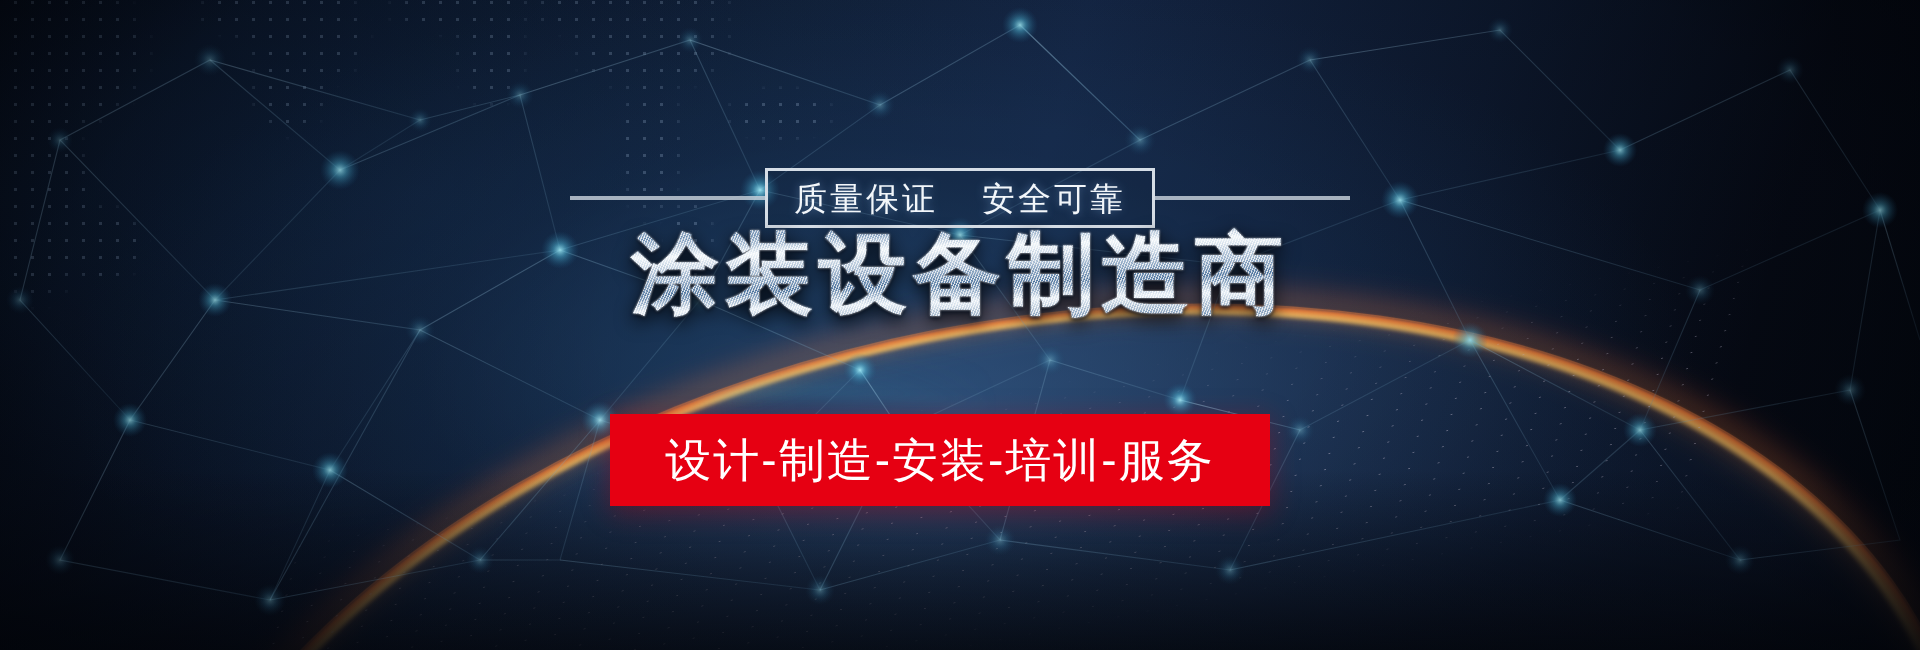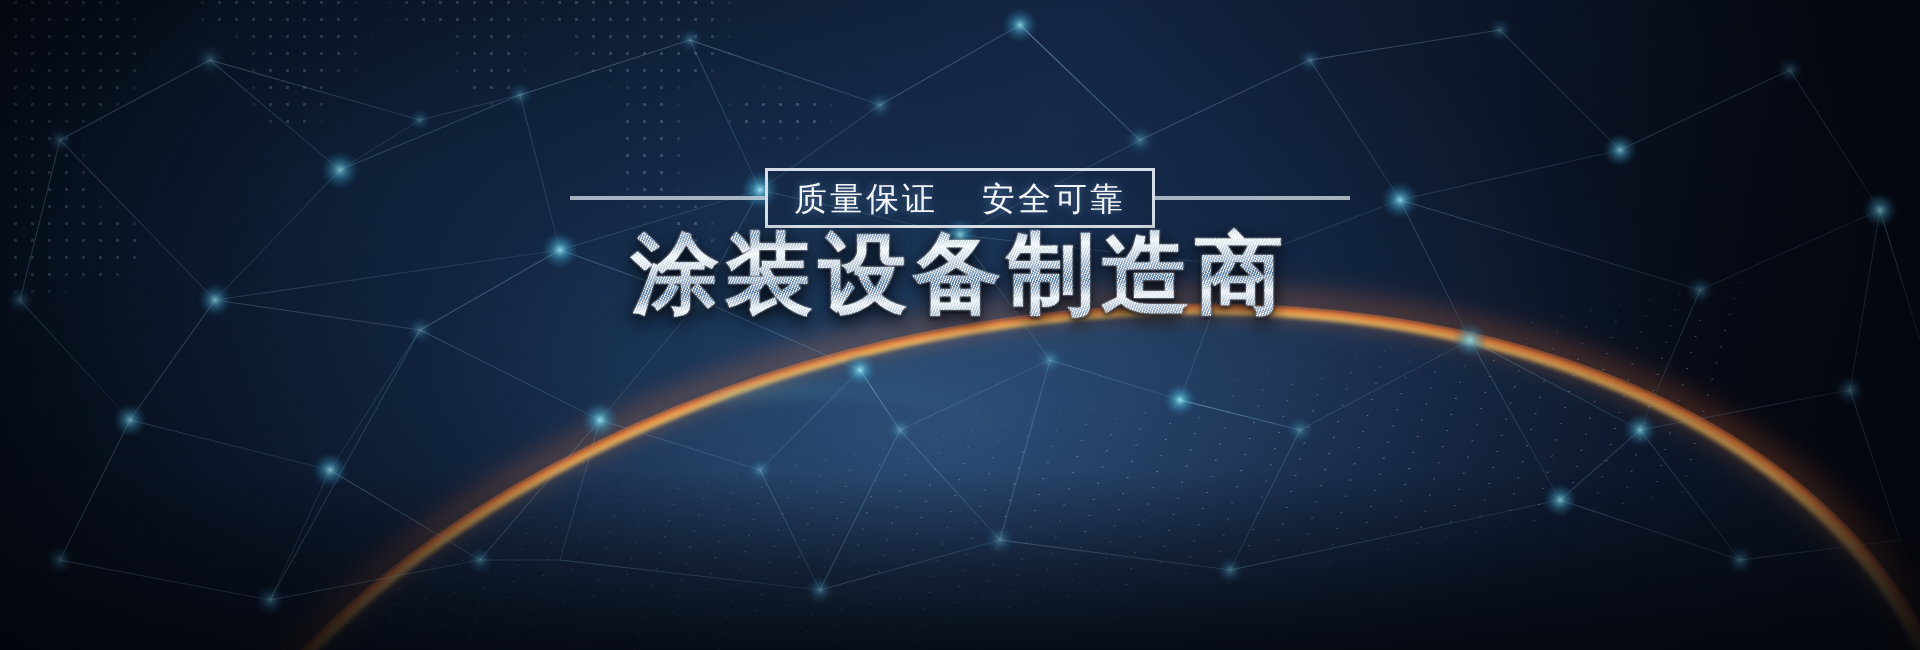--- a/index.html
+++ b/index.html
@@ -371,15 +371,18 @@
         <span class="sub-text">质量保证</span>
         <span class="sub-text">安全可靠</span>
       </div>
       <div class="rule" id="rule-right" style="background: rgb(200, 210, 220);"></div>
     </div>
 
     <div id="main-title-shadow">涂装设备制造商</div>
     <div id="main-title">涂装设备制造商</div>
     <div id="title-texture">涂装设备制造商</div>
 
+    <div id="tagline-bar" style="background: rgb(230, 0, 18);">
+      <span id="tagline-text" style="color: rgb(255, 255, 255);">设计-制造-安装-培训-服务</span>
+    </div>
 
   </div>
 </div>
 
 </body></html>

